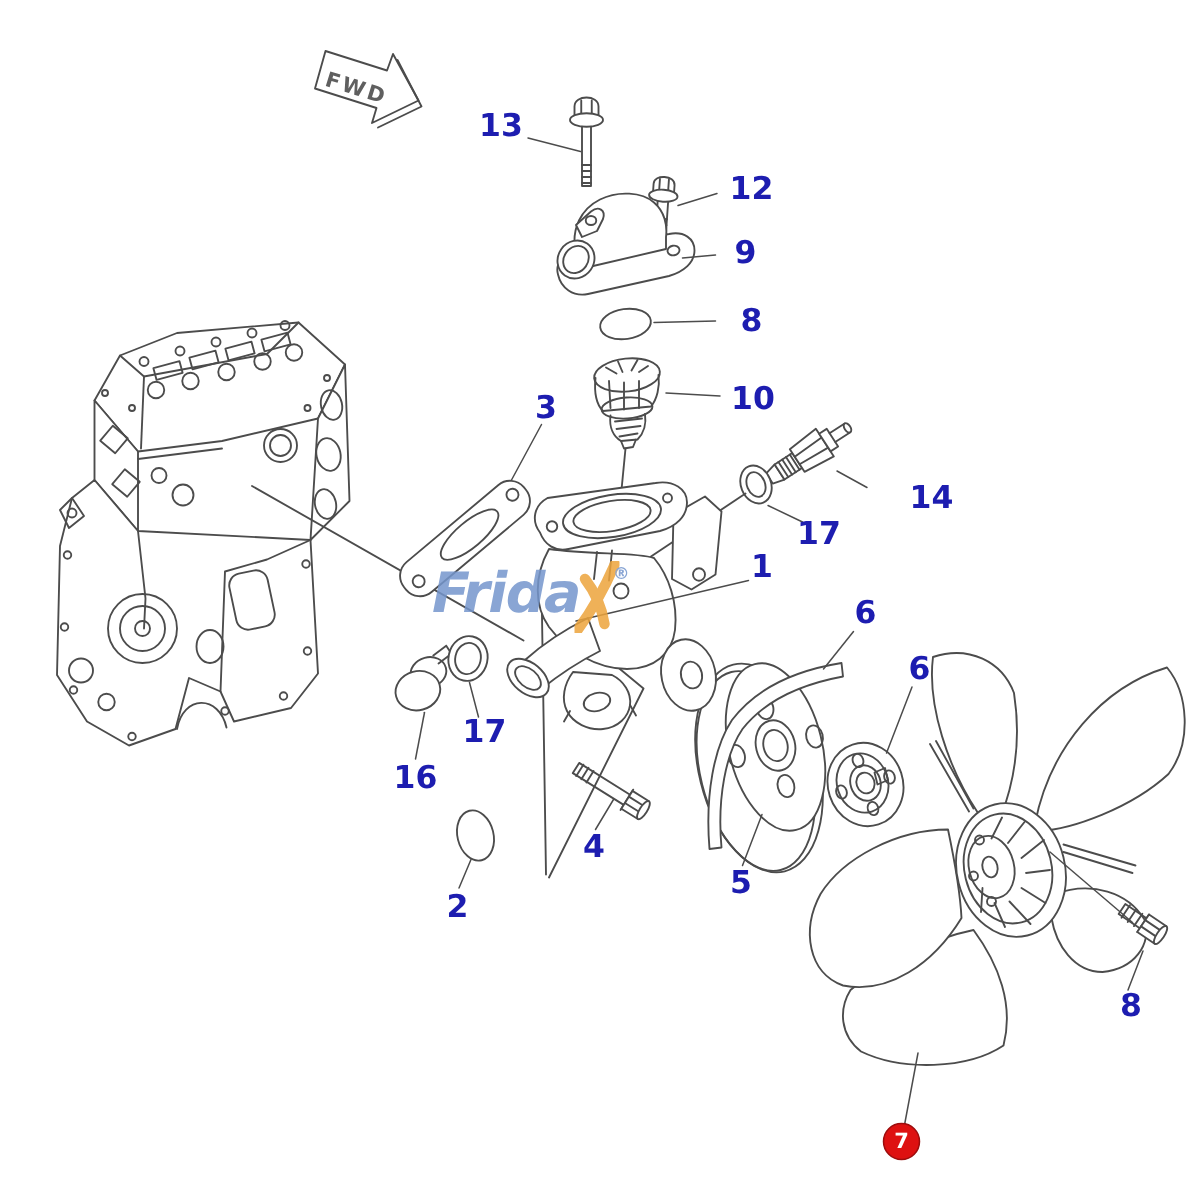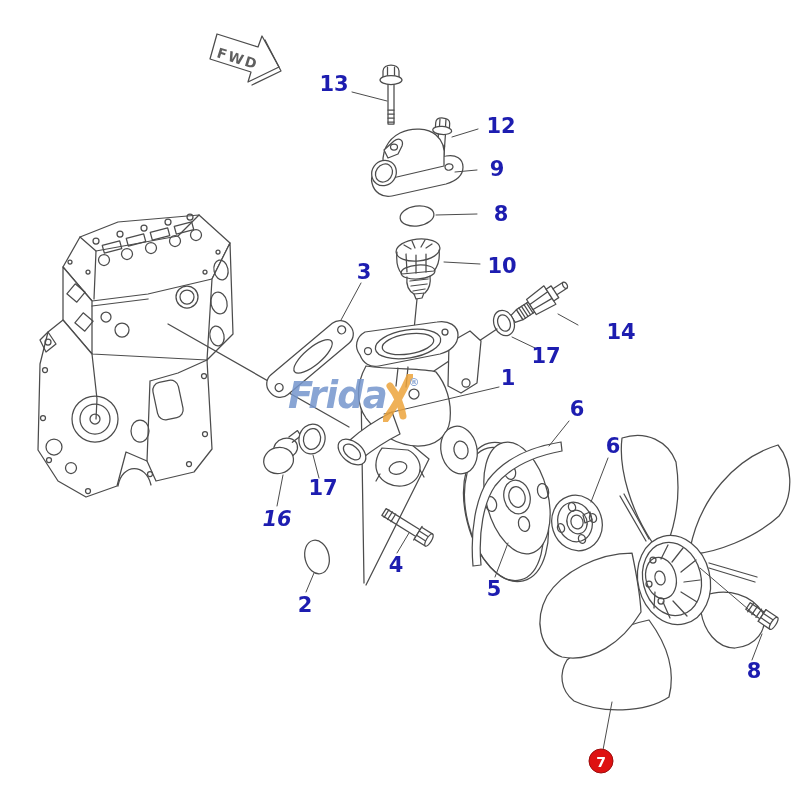--- a/index.html
+++ b/index.html
@@ -297,21 +297,21 @@
       <div class="callout" style="left: 497px; top: 169px;">9</div>
       <div class="callout" style="left: 501px; top: 214px;">8</div>
       <div class="callout" style="left: 502px; top: 266px; text-align: right;">10</div>
       <div class="callout" style="left: 364px; top: 272px;">3</div>
       <div class="callout" style="left: 591px; top: 332px; margin-left: 30px;">14</div>
       <div class="callout" style="left: 546px; top: 356px;">17</div>
       <div class="callout" style="left: 508px; top: 378px;">1</div>
       <div class="callout" style="left: 577px; top: 409px;">6</div>
       <div class="callout" style="left: 613px; top: 446px;">6</div>
       <div class="callout" style="left: 323px; top: 488px;">17</div>
-      <div class="callout" style="left: 277px; top: 519px; font-style: italic;">16</div>
+      <div class="callout" style="left: 277px; top: 519px;">16</div>
       <div class="callout" style="left: 396px; top: 565px;">4</div>
       <div class="callout" style="left: 494px; top: 589px;">5</div>
       <div class="callout" style="left: 305px; top: 605px;">2</div>
       <div class="callout" style="left: 754px; top: 671px;">8</div>
       <div class="callout highlight" style="left: 601px; top: 761px;">7</div>
     </div>
 
 </div>
 
 </body></html>

